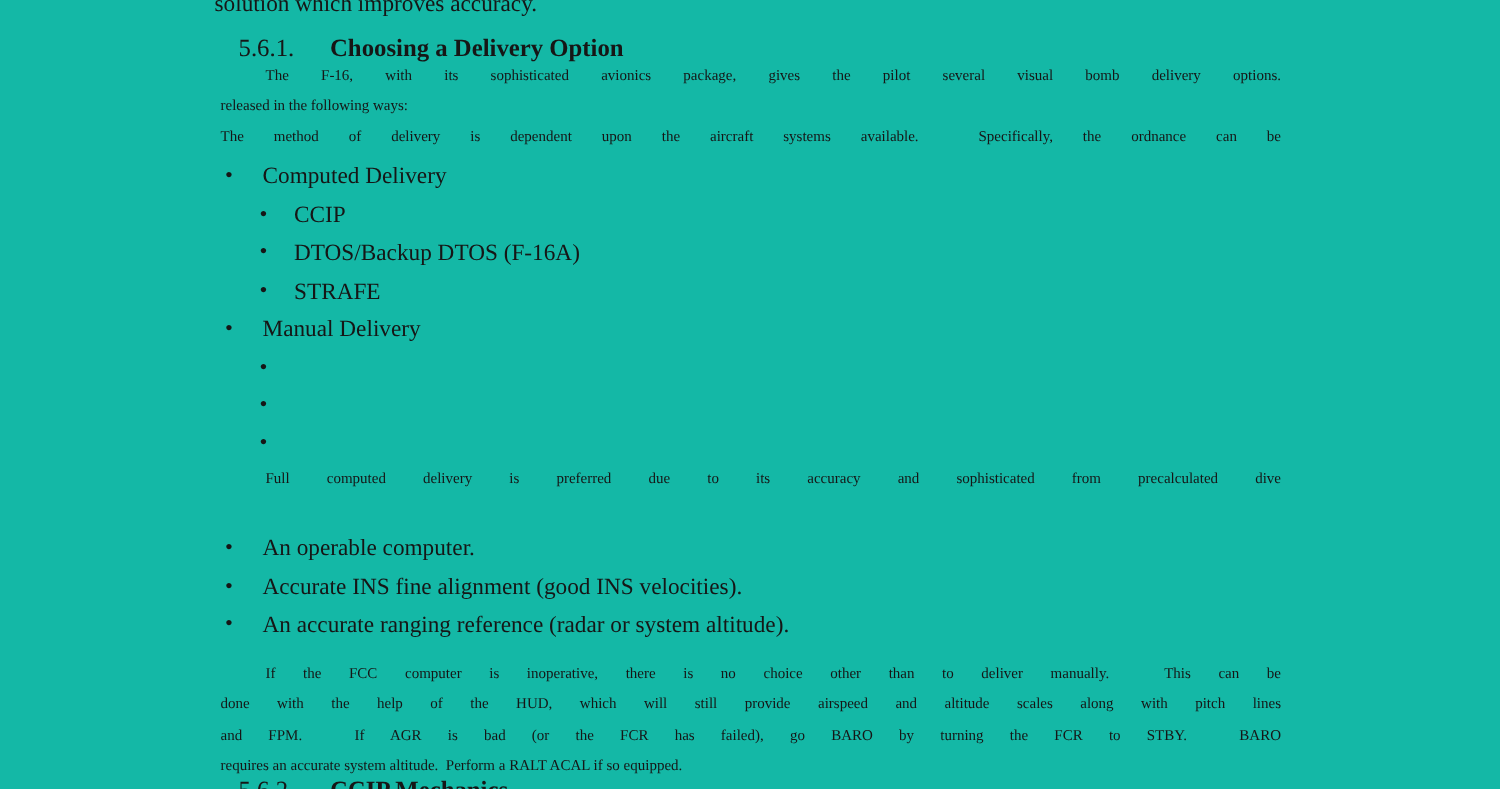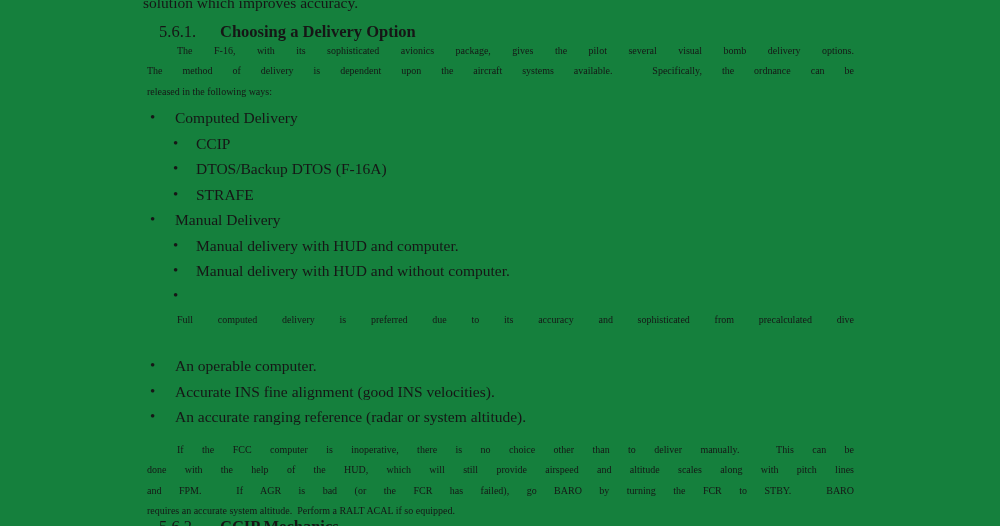--- a/index.html
+++ b/index.html
@@ -6,21 +6,21 @@
   html, body {
     width: 1000px; height: 526px;
     background: #ffffff;
     overflow: hidden;
     font-family: "Liberation Serif", "DejaVu Serif", serif;
     color: #161616;
   }
   .page {
     position: relative;
     width: 1000px; height: 526px;
-    background: #15803d;
+    background: #14b8a6;
     overflow: hidden;
   }
   .content {
     position: absolute;
     left: 147px; top: 0;
     width: 707px; height: 526px;
     filter: blur(0.3px);
   }
   .line-block { position: absolute; left: 0; width: 707px; }
   .pline {
@@ -70,44 +70,44 @@
   <div class="content">
 
     <div class="partial-top">solution which improves accuracy.</div>
 
     <div class="heading" style="top:21px">
       <span class="hnum">5.6.1.</span><span class="htitle">Choosing a Delivery Option</span>
     </div>
 
     <div class="line-block" style="top:41px">
       <div class="pline justify first">The F-16, with its sophisticated avionics package, gives the pilot several visual bomb delivery options.</div>
+      <div class="pline">released in the following ways:</div>
       <div class="pline justify">The method of delivery is dependent upon the aircraft systems available.&nbsp; Specifically, the ordnance can be</div>
-      <div class="pline">released in the following ways:</div>
     </div>
 
     <div class="li lvl1" style="top:108px">
       <span class="dot">•</span><span>Computed Delivery</span>
     </div>
     <div class="li lvl2" style="top:134px">
       <span class="dot">•</span><span>CCIP</span>
     </div>
     <div class="li lvl2" style="top:159px">
       <span class="dot">•</span><span>DTOS/Backup DTOS (F-16A)</span>
     </div>
     <div class="li lvl2" style="top:185px">
       <span class="dot">•</span><span>STRAFE</span>
     </div>
     <div class="li lvl1" style="top:210px">
       <span class="dot">•</span><span>Manual Delivery</span>
     </div>
     <div class="li lvl2" style="top:236px">
-      <span class="dot">•</span><span>Manual delivery with HUD and computer.</span>
+      <span class="dot">•</span>
     </div>
     <div class="li lvl2" style="top:261px">
-      <span class="dot">•</span><span>Manual delivery with HUD and without computer.</span>
+      <span class="dot">•</span>
     </div>
     <div class="li lvl2" style="top:286px">
       <span class="dot">•</span>
     </div>
 
     <div class="line-block" style="top:310px">
       <div class="pline justify first">Full computed delivery is preferred due to its accuracy and sophisticated from precalculated dive</div>
     </div>
 
     <div class="li lvl1" style="top:356px">

